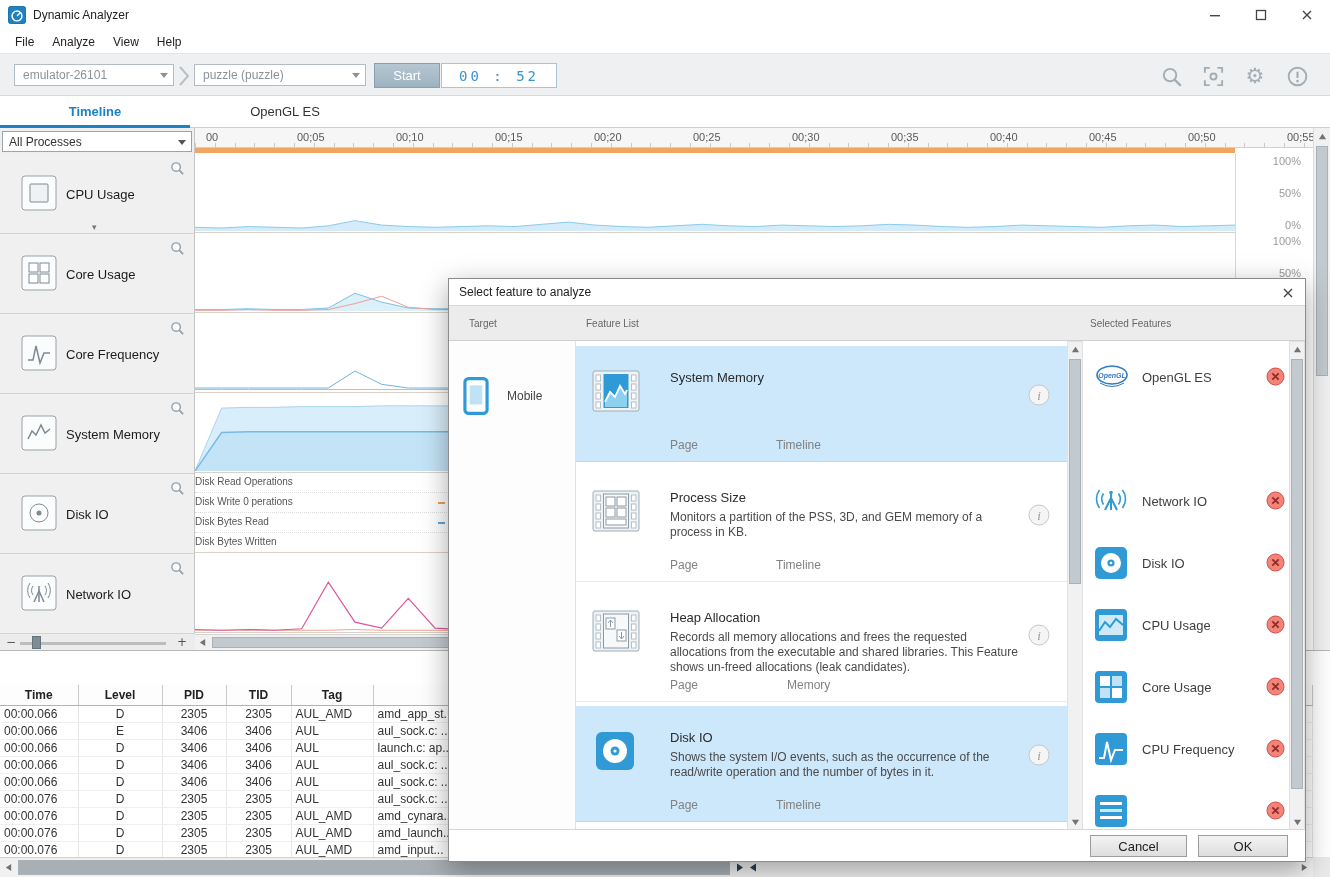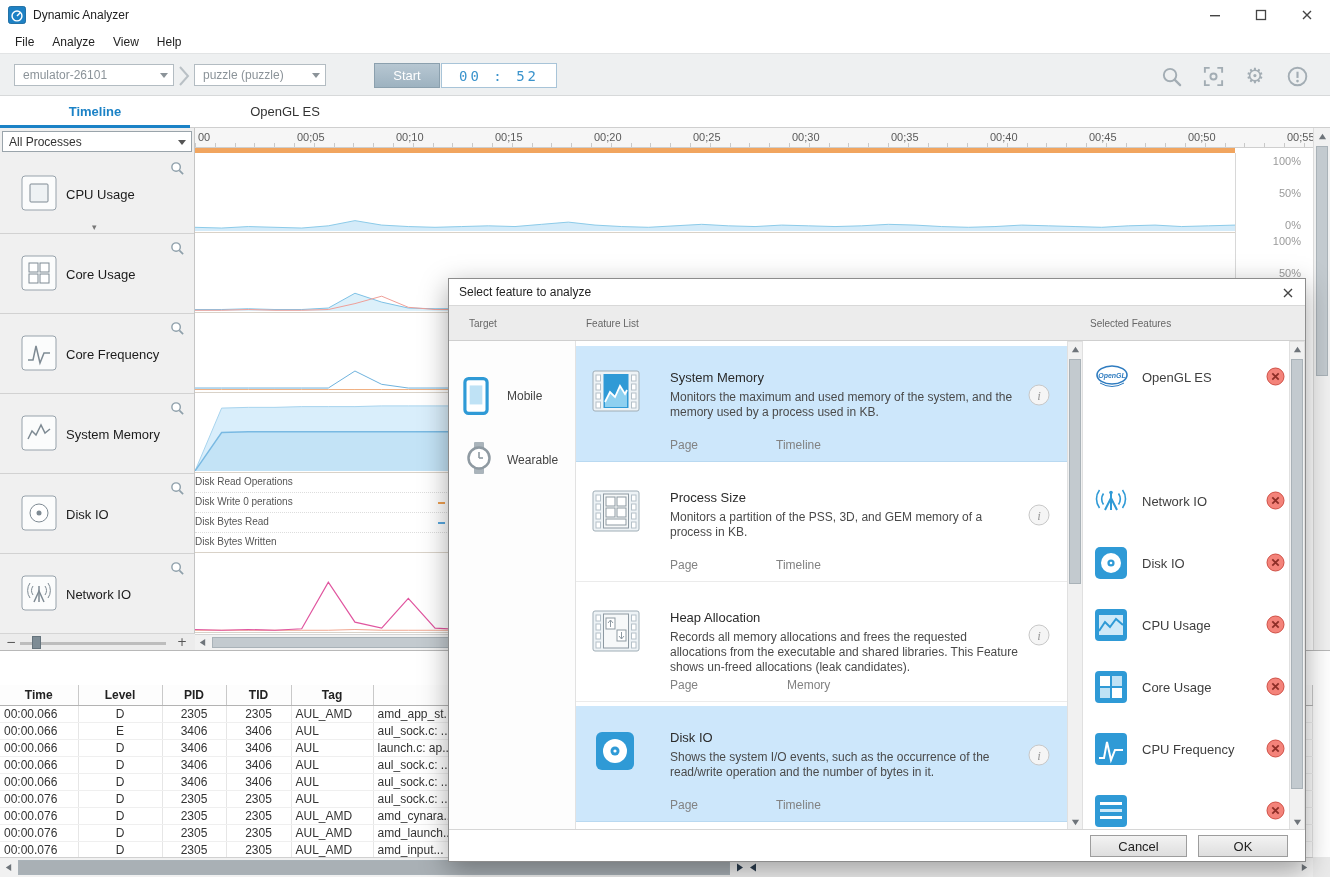--- a/index.html
+++ b/index.html
@@ -154,21 +154,21 @@
 <div class="abs toolbar">
   <div class="selectbox" style="left:14px;top:10px;width:160px">
     <span>emulator-26101</span>
     <span class="caret"></span>
   </div>
   <span class="ic abs" style="left:178px;top:10px">
       <svg width="12" height="24" viewBox="0 0 12 24">
         <path d="M2 3l8 9-8 9" fill="none" stroke="#b9c0c5" stroke-width="2"></path>
       </svg>
     </span>
-  <div class="selectbox" style="left:194px;top:10px;width:132px">
+  <div class="selectbox" style="left:194px;top:10px;width:172px">
     <span>puzzle (puzzle)</span>
     <span class="caret"></span>
   </div>
   <div class="startbtn">Start</div>
   <div class="timerbox">00 : 52</div>
   <span class="tb-ic" style="left:1158px">
       <span class="ic">
         <svg width="23" height="23" viewBox="0 0 24 24">
           <circle cx="10.5" cy="10.5" r="6.5" fill="none" stroke="#a3adb4" stroke-width="2"></circle>
           <line x1="15.5" y1="15.5" x2="21" y2="21" stroke="#a3adb4" stroke-width="2.4" stroke-linecap="round"></line>
@@ -312,21 +312,21 @@
           <svg width="15" height="15" viewBox="0 0 16 16">
             <circle cx="6.5" cy="6.5" r="4.5" fill="#fff" stroke="#8fa0ab" stroke-width="1.5"></circle>
             <line x1="10" y1="10" x2="14" y2="14" stroke="#8fa0ab" stroke-width="1.8"></line>
           </svg>
         </span>
       </div>
     </div>
 </div>
 
 <div class="abs ruler" id="ruler">
-    <span class="tick" style="left: 3px;">00</span>
+    <span class="tick" style="left: 11px;">00</span>
     <span class="tick" style="left: 102px; text-align: center;">00;05</span>
     <span class="tick" style="left: 201px;">00;10</span>
     <span class="tick" style="left: 300px;">00;15</span>
     <span class="tick" style="left: 399px;">00;20</span>
     <span class="tick" style="left: 498px;">00;25</span>
     <span class="tick" style="left: 597px;">00;30</span>
     <span class="tick" style="left: 696px;">00;35</span>
     <span class="tick" style="left: 795px;">00;40</span>
     <span class="tick" style="left: 894px;">00;45</span>
     <span class="tick" style="left: 993px;">00;50</span>
@@ -584,53 +584,40 @@
     <div class="target-panel" id="target-panel">
         <div class="target-item" style="top: 28px;">
           <span class="ic target-ic">
             <svg width="26" height="38" viewBox="0 0 24 36">
               <rect x="1.5" y="1.5" width="21" height="33" rx="3.5" fill="#fff" stroke="#2f9ad6" stroke-width="3"></rect>
               <rect x="6" y="8" width="12" height="18" fill="#bfe2f5"></rect>
             </svg>
           </span>
           <span class="target-label">Mobile</span>
         </div>
-        <div class="target-item" style="top: 92px;">
-          <span class="ic target-ic">
-            <svg width="32" height="34" viewBox="0 0 32 34">
-              <rect x="11" y="1" width="10" height="7" rx="1" fill="#aab4bb"></rect>
-              <rect x="11" y="26" width="10" height="7" rx="1" fill="#aab4bb"></rect>
-              <circle cx="16" cy="17" r="10.5" fill="#fff" stroke="#8f9aa2" stroke-width="2.5"></circle>
-              <line x1="16" y1="17" x2="16" y2="11" stroke="#8f9aa2" stroke-width="1.6"></line>
-              <line x1="16" y1="17" x2="20" y2="17" stroke="#8f9aa2" stroke-width="1.6"></line>
-            </svg>
-          </span>
-          <span class="target-label">Wearable</span>
-        </div>
       </div>
     <div class="feature-panel" id="feature-list">
         <div class="feat-item hl" style="top: 5px;">
           <span class="ic feat-ic">
             <svg width="48" height="42" viewBox="0 0 48 42">
               <rect x="1" y="1" width="46" height="40" rx="2" fill="#eef3f6" stroke="#9fadb6"></rect>
               <rect x="4" y="5" width="4.5" height="6" fill="#fff" stroke="#b4c0c8"></rect>
               <rect x="4" y="14" width="4.5" height="6" fill="#fff" stroke="#b4c0c8"></rect>
               <rect x="4" y="23" width="4.5" height="6" fill="#fff" stroke="#b4c0c8"></rect>
               <rect x="4" y="32" width="4.5" height="6" fill="#fff" stroke="#b4c0c8"></rect>
               <rect x="39.5" y="5" width="4.5" height="6" fill="#fff" stroke="#b4c0c8"></rect>
               <rect x="39.5" y="14" width="4.5" height="6" fill="#fff" stroke="#b4c0c8"></rect>
               <rect x="39.5" y="23" width="4.5" height="6" fill="#fff" stroke="#b4c0c8"></rect>
               <rect x="39.5" y="32" width="4.5" height="6" fill="#fff" stroke="#b4c0c8"></rect>
               <rect x="11.5" y="4" width="25" height="34" fill="#2f9ad6"></rect>
               <polygon points="13,32 18,22 23,27 28,16 33,24 35,20 35,37 13,37" fill="#8ed0f0"></polygon>
               <polyline points="13,32 18,22 23,27 28,16 33,24 35,20" fill="none" stroke="#fff" stroke-width="1.8"></polyline>
             </svg>
           </span>
           <div class="feat-title">System Memory</div>
-          <div class="feat-desc">Monitors the maximum and used memory of the system, and the memory used by a process used in KB.</div>
           <span class="feat-badge" style="left: 94px;">Page</span>
           <span class="feat-badge" style="left: 200px;">Timeline</span>
           <span class="feat-info">
             <svg width="22" height="22" viewBox="0 0 22 22">
               <circle cx="11" cy="11" r="10" fill="#f5f5f5" stroke="#c8c8c8"></circle>
               <text x="11" y="15.5" text-anchor="middle" font-size="13" font-style="italic" font-family="Liberation Serif,serif" fill="#9a9a9a">i</text>
             </svg>
           </span>
         </div>
         <div class="feat-item" style="top: 125px;">

